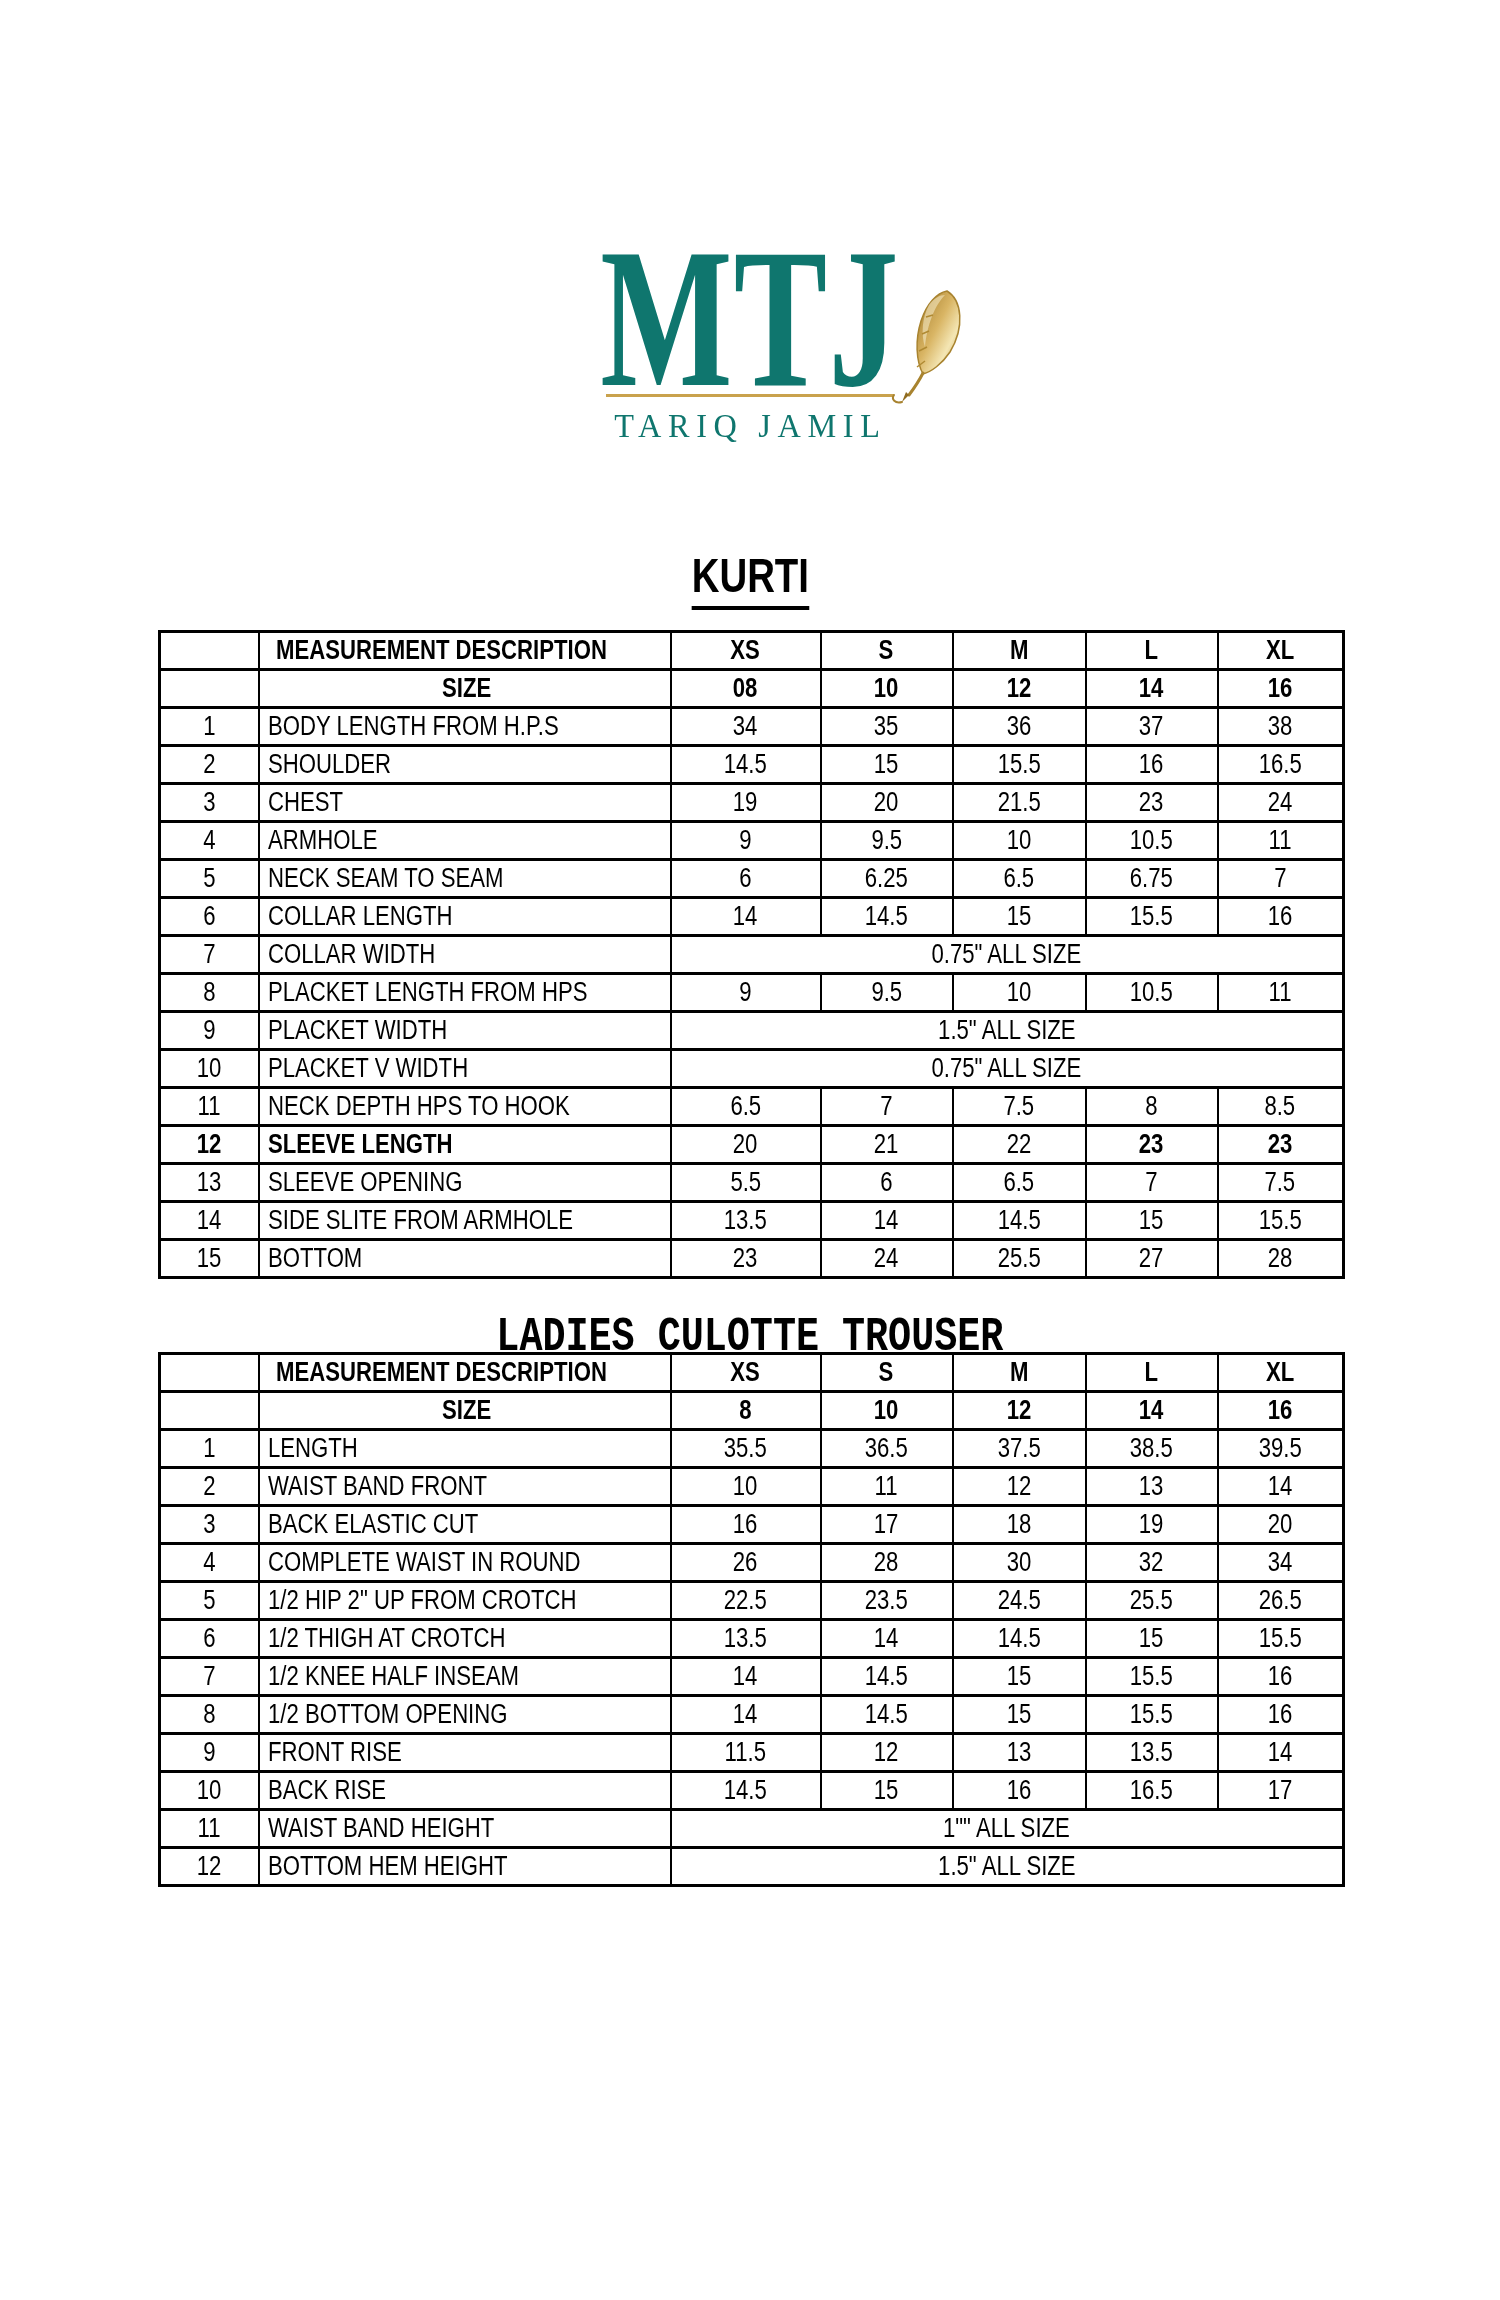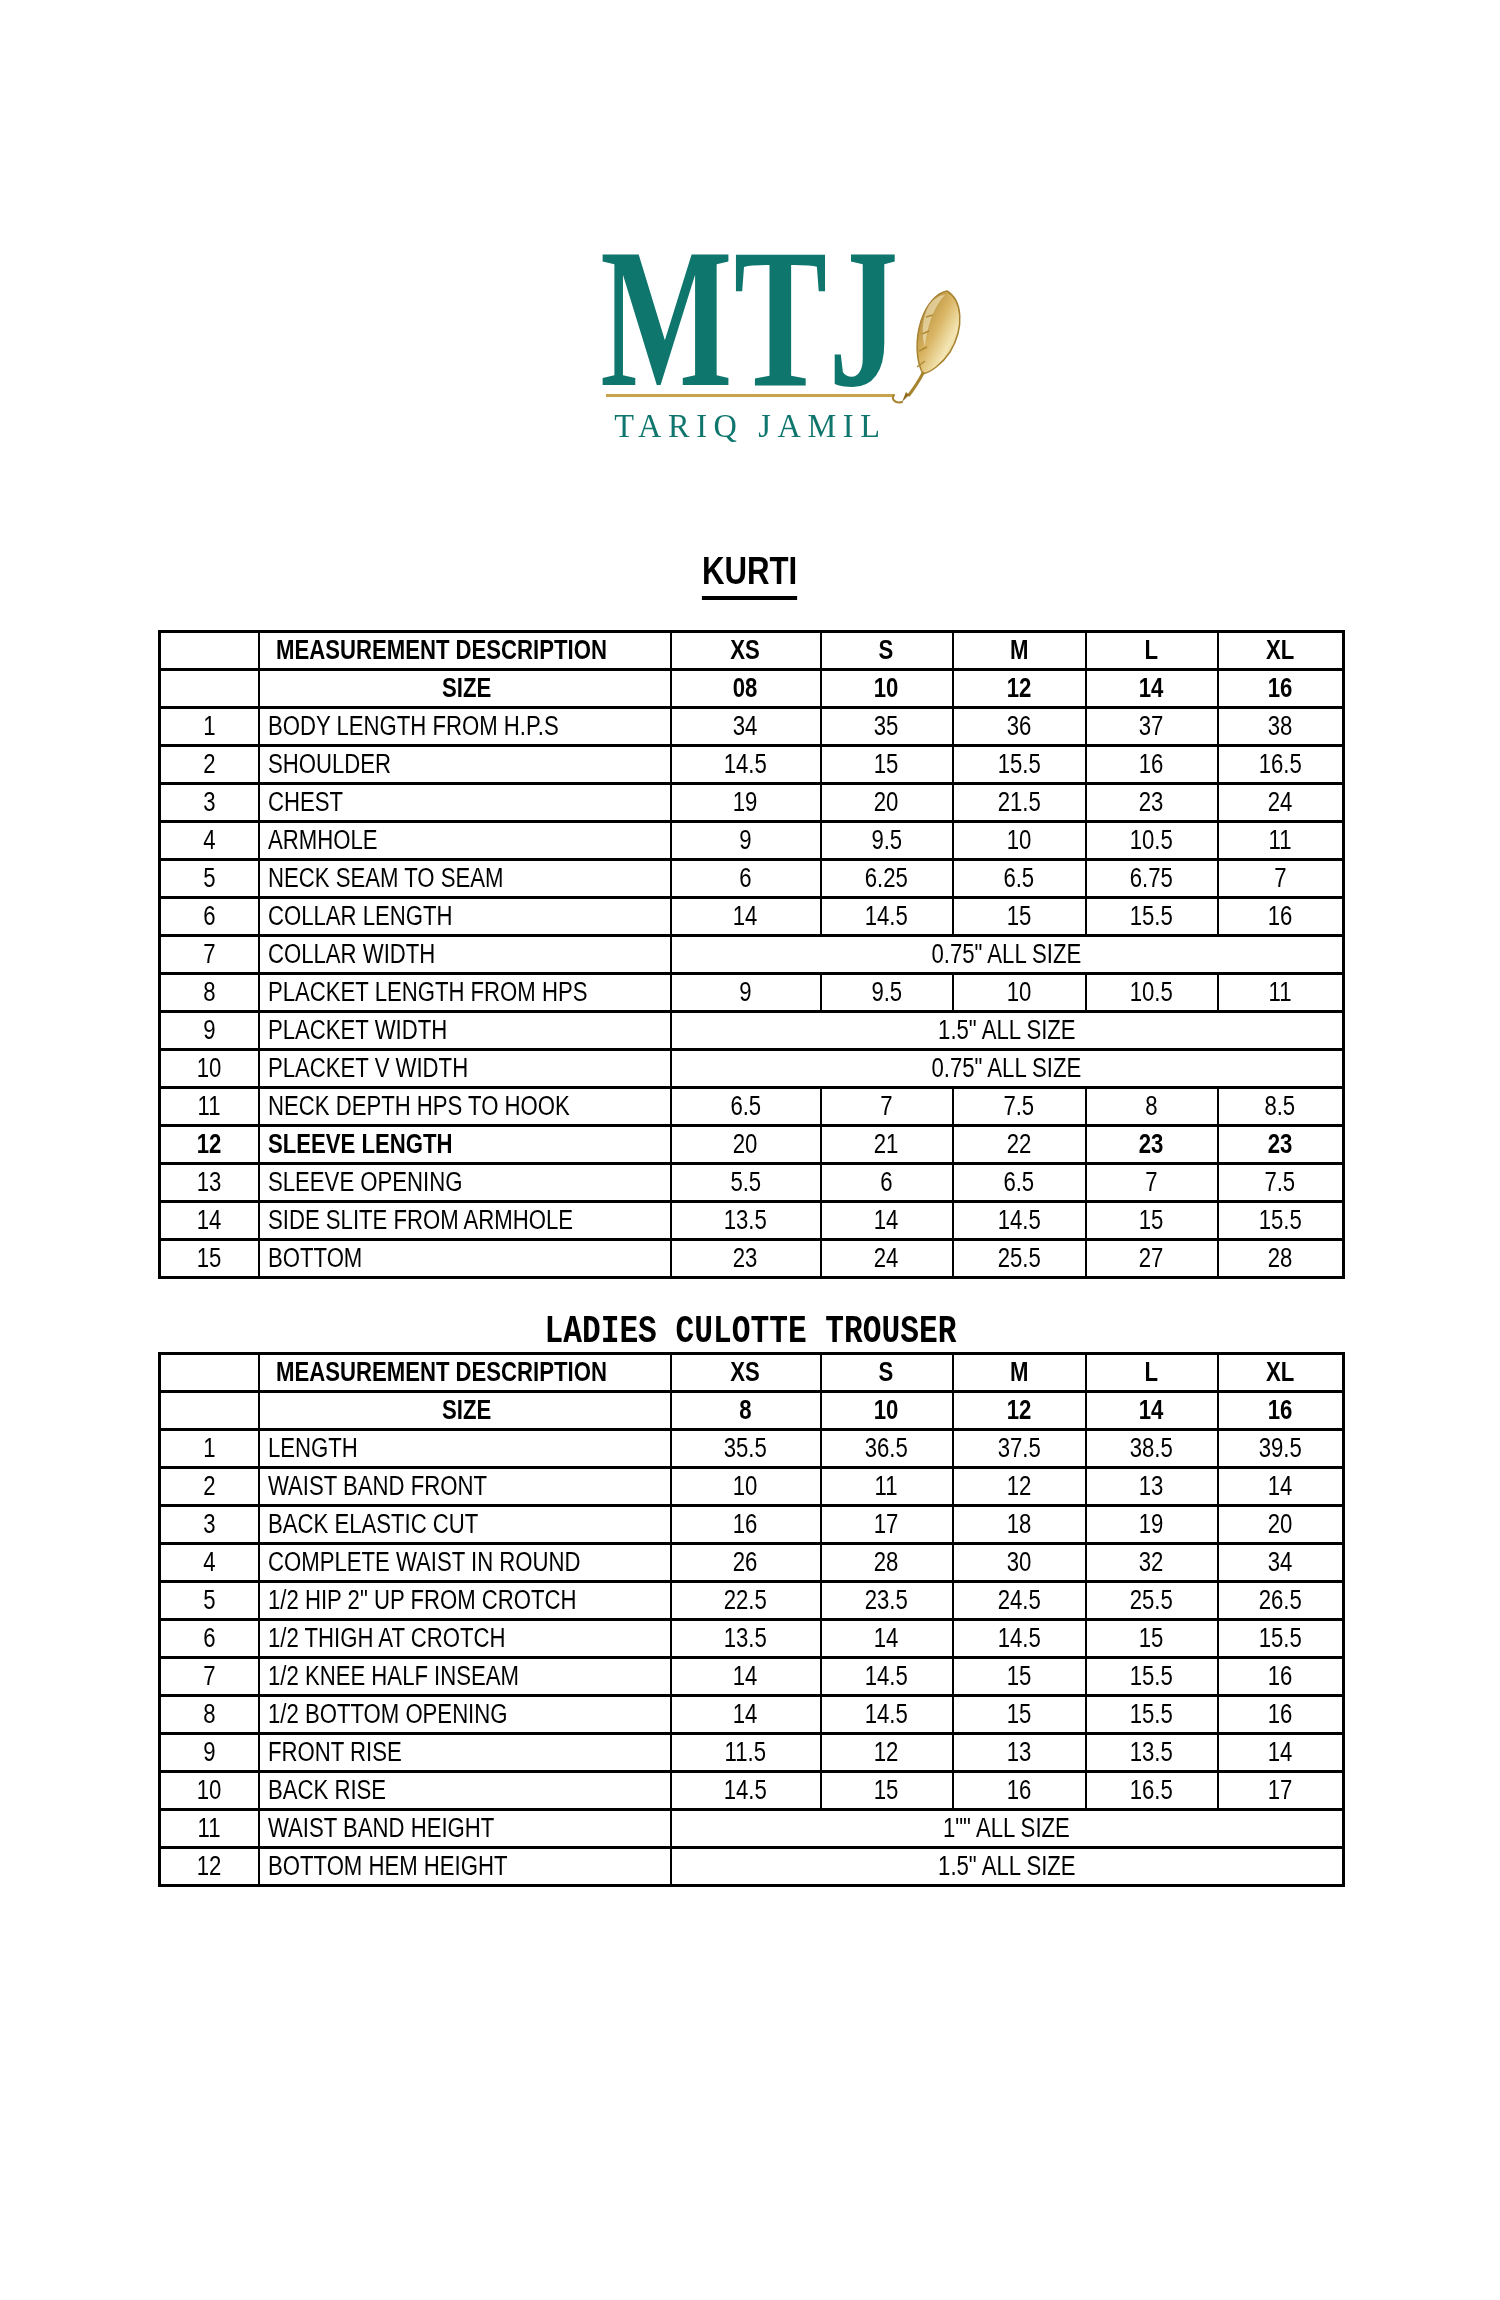--- a/index.html
+++ b/index.html
@@ -58,21 +58,21 @@
     height: 122px;
   }
 
   
   .tbl-title {
     position: absolute;
     left: 0;
     width: 100%;
     text-align: center;
     font-weight: bold;
-    font-size: 39px;
+    font-size: 48px;
     line-height: 1.1;
   }
   #title1 { top: 550px; }
   #title2 { top: 1311px; font-family: Liberation Mono, monospace; }
   .tbl-title .cnd { transform: scaleX(0.80); }
   #title1 .cnd { border-bottom: 4px solid #000; padding-bottom: 3px; }
 
   
   table.size-table {
     position: absolute;

